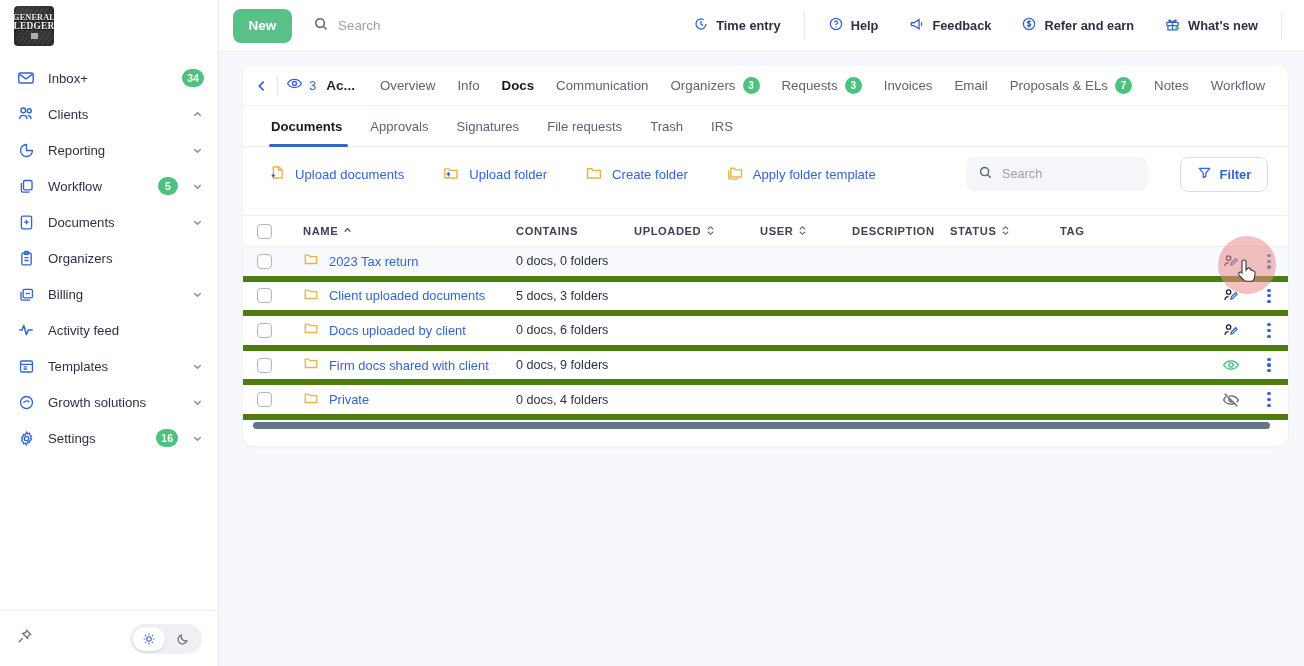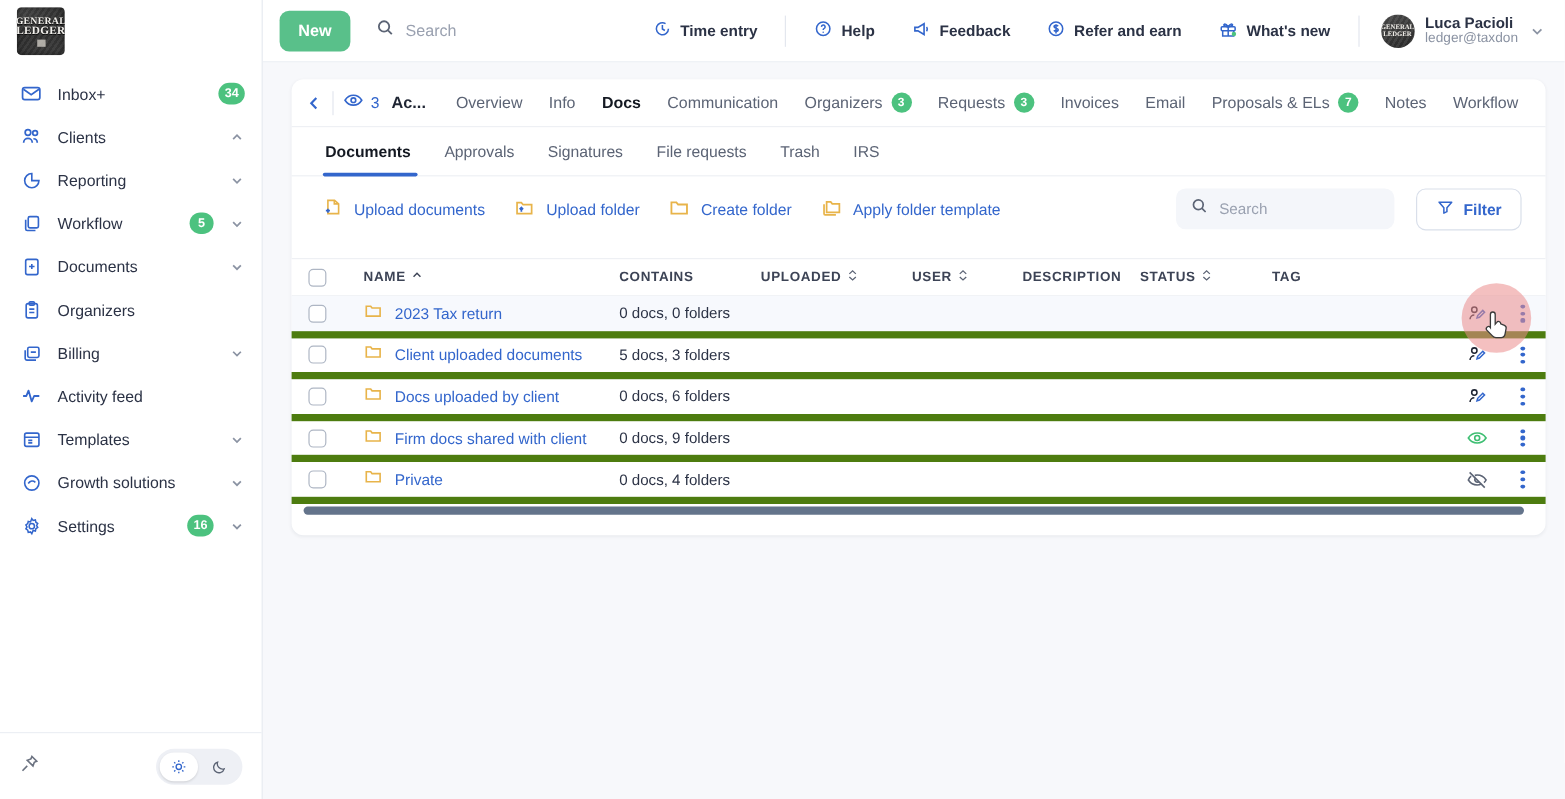--- a/index.html
+++ b/index.html
@@ -133,21 +133,21 @@
     font-size: 13.1px; color: #5c6475; padding: 0 14px; height: 41px;
     display: flex; align-items: center; cursor: pointer; position: relative; white-space: nowrap;
   }
   .subtab:first-child { padding-left: 10px; }
   .subtab.active { color: #141922; font-weight: 700; }
   .subtab.active::after {
     content: ""; position: absolute; left: 8px; right: 8px; bottom: 0; height: 2.5px;
     background: #3366cc; border-radius: 2px;
   }
 
-  .toolbar { height: 54px; display: flex; align-items: center; padding: 0 20px 0 14px; gap: 0; }
+  .toolbar { height: 54px; display: flex; align-items: center; padding: 0 20px 0 14px; gap: 14px; }
   .tool-btn {
     display: flex; align-items: center; gap: 9px; font-size: 13.1px;
     color: #3366cc; font-weight: 500; cursor: pointer; padding: 0 12px; white-space: nowrap;
   }
   .tbl-search {
     margin-left: auto; width: 182px; height: 34px; border-radius: 8px;
     background: #f4f6fa; display: flex; align-items: center; gap: 9px;
     padding: 0 12px; cursor: text;
   }
   .tbl-search .ph { font-size: 12.7px; color: #9aa1b0; }
@@ -463,35 +463,20 @@
           <svg width="17" height="17" viewBox="0 0 20 20" fill="none" stroke="#3366cc" stroke-width="1.5">
             <rect x="3.2" y="7.4" width="13.6" height="4" rx="1"></rect>
               <path d="M4.6 11.4v5h10.8v-5M10 7.4v9"></path>
             <path d="M10 7.4C8.6 5.5 7.4 4.4 6.3 4.8c-1.1.4-.9 2.1 3.7 2.6zM10 7.4c1.4-1.9 2.6-3 3.7-2.6 1.1.4.9 2.1-3.7 2.6z"></path>
             <circle cx="15.6" cy="14.4" r="2.2" fill="#4cc27f" stroke="none"></circle>
           </svg>
         </span>
         <span>What's new</span>
       </div>
       <div class="top-div"></div>
-      <div class="user-chip">
-        <div class="avatar">
-          <span>GENERAL</span>
-          <span>LEDGER</span>
-        </div>
-        <div>
-          <div class="user-name">Luca Pacioli</div>
-          <div class="user-mail">ledger@taxdon</div>
-        </div>
-        <span class="chev">
-          <svg width="12" height="12" viewBox="0 0 12 12" fill="none" stroke="#8b93a3" stroke-width="1.5">
-              <path d="M2.5 4.5L6 8l3.5-3.5"></path>
-            </svg>
-        </span>
-      </div>
     </div>
   </div>
 
   <div class="content">
     <div class="panel">
 
       <div class="tabrow">
         <span class="backbtn">
           <svg width="14" height="14" viewBox="0 0 14 14" fill="none" stroke="#3366cc" stroke-width="1.8">
               <path d="M8.6 2.6L4.4 7l4.2 4.4"></path>

